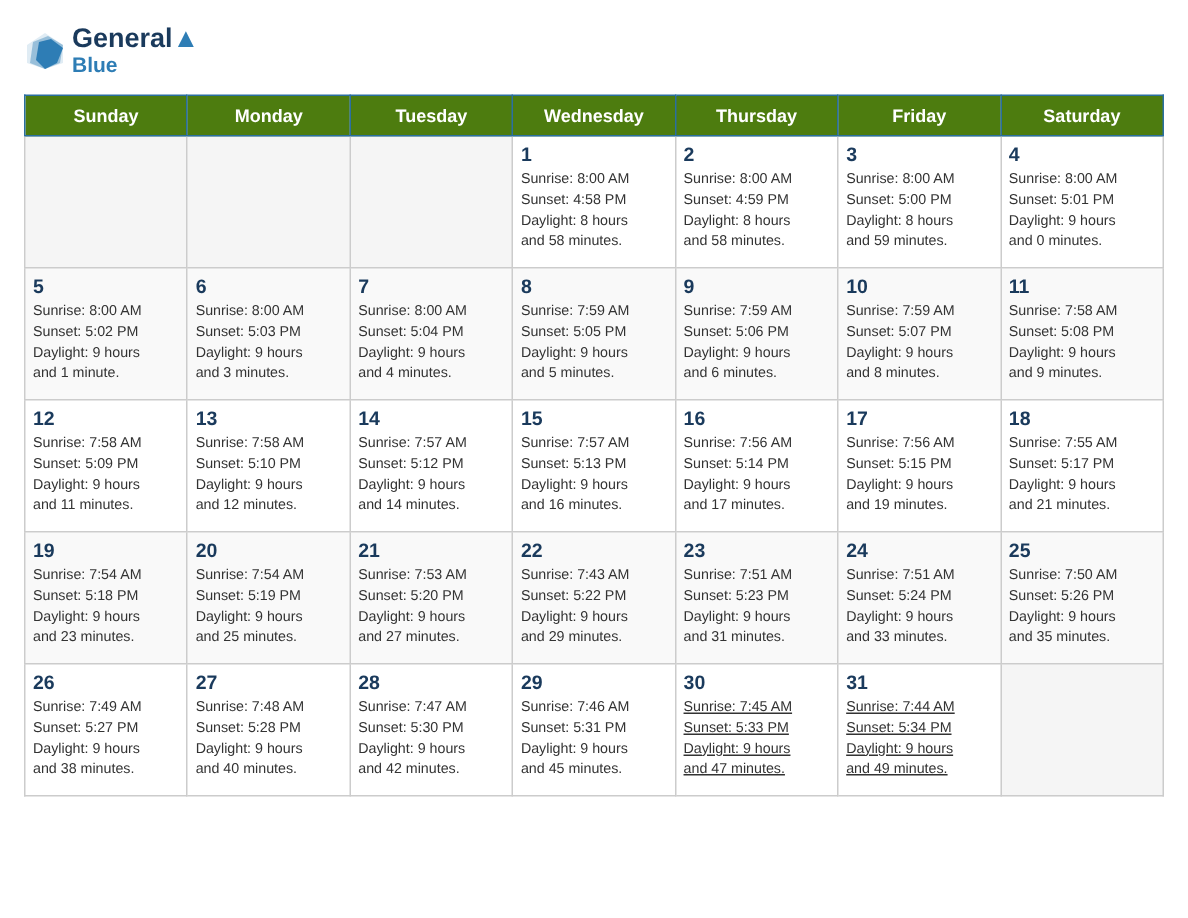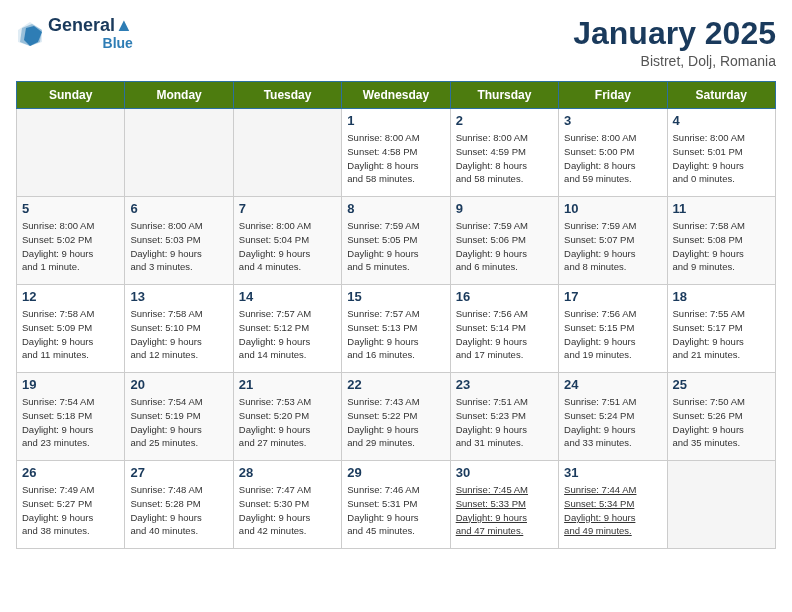--- a/index.html
+++ b/index.html
@@ -13,21 +13,20 @@
     .header {
       display: flex;
       align-items: flex-start;
       justify-content: space-between;
       margin-bottom: 12px;
     }
     .logo {
       display: flex;
       align-items: center;
       gap: 4px;
-      text-align: right;
     }
     .logo-icon {
       width: 28px;
       height: 28px;
     }
     .title-block {
       text-align: right;
     }
     .month-title {
       font-size: 32px;
@@ -93,24 +92,20 @@
     <svg class="logo-icon" viewBox="0 0 28 28" xmlns="http://www.w3.org/2000/svg">
       <polygon points="14,2 26,10 26,22 14,26 2,22 2,10" fill="#2e7db5" opacity="0.15"></polygon>
       <polygon points="16,4 26,10 24,22 14,26 4,22 6,8" fill="#2e7db5" opacity="0.4"></polygon>
       <polygon points="18,6 26,12 22,22 14,26 8,20 10,8" fill="#2e7db5"></polygon>
     </svg>
     <div>
       <div style="font-size:18px;font-weight:bold;color:#1a3a5c;line-height:1.1;">General<span style="color:#2e7db5;">▲</span></div>
       <div style="font-size:14px;font-weight:bold;color:#2e7db5;line-height:1.1;">Blue</div>
     </div>
   </div>
-  <div class="title-block">
-    <div class="month-title">January 2025</div>
-    <div class="location">Bistret, Dolj, Romania</div>
-  </div>
 </div>
 
 <table class="calendar">
   <thead>
     <tr>
     <th>Sunday</th>
         <th>Monday</th>
         <th>Tuesday</th>
         <th>Wednesday</th>
         <th>Thursday</th>

